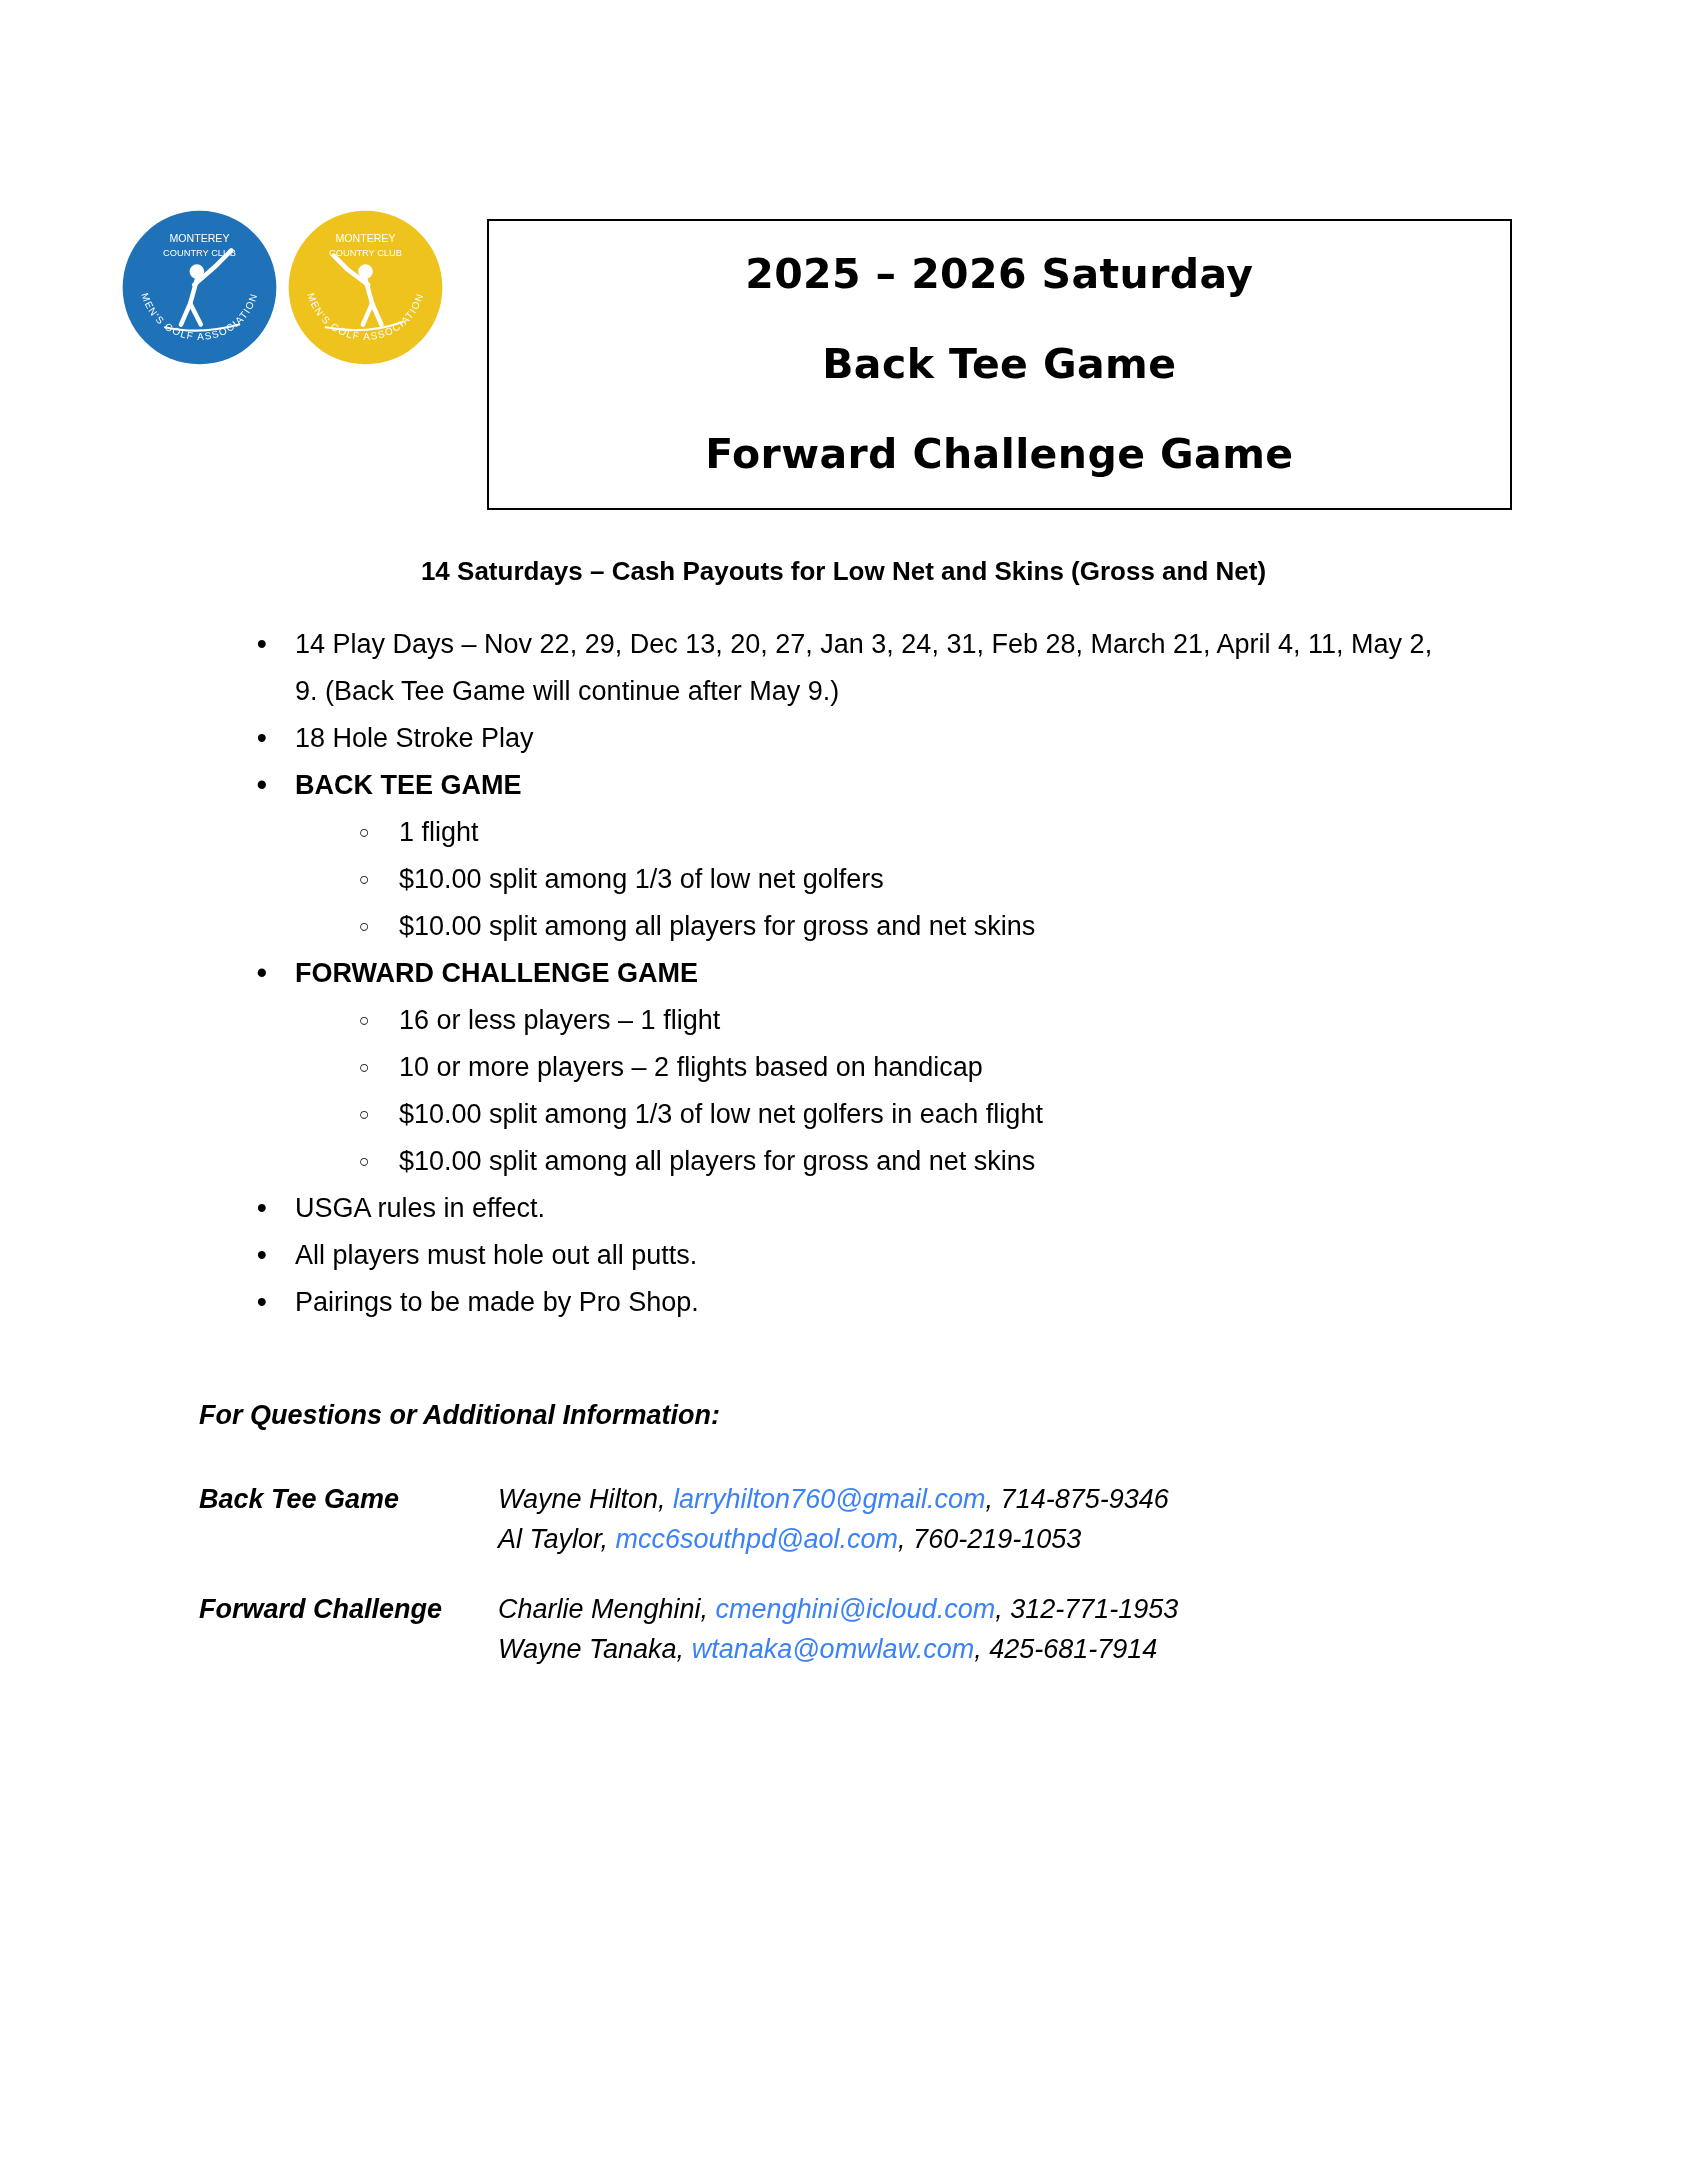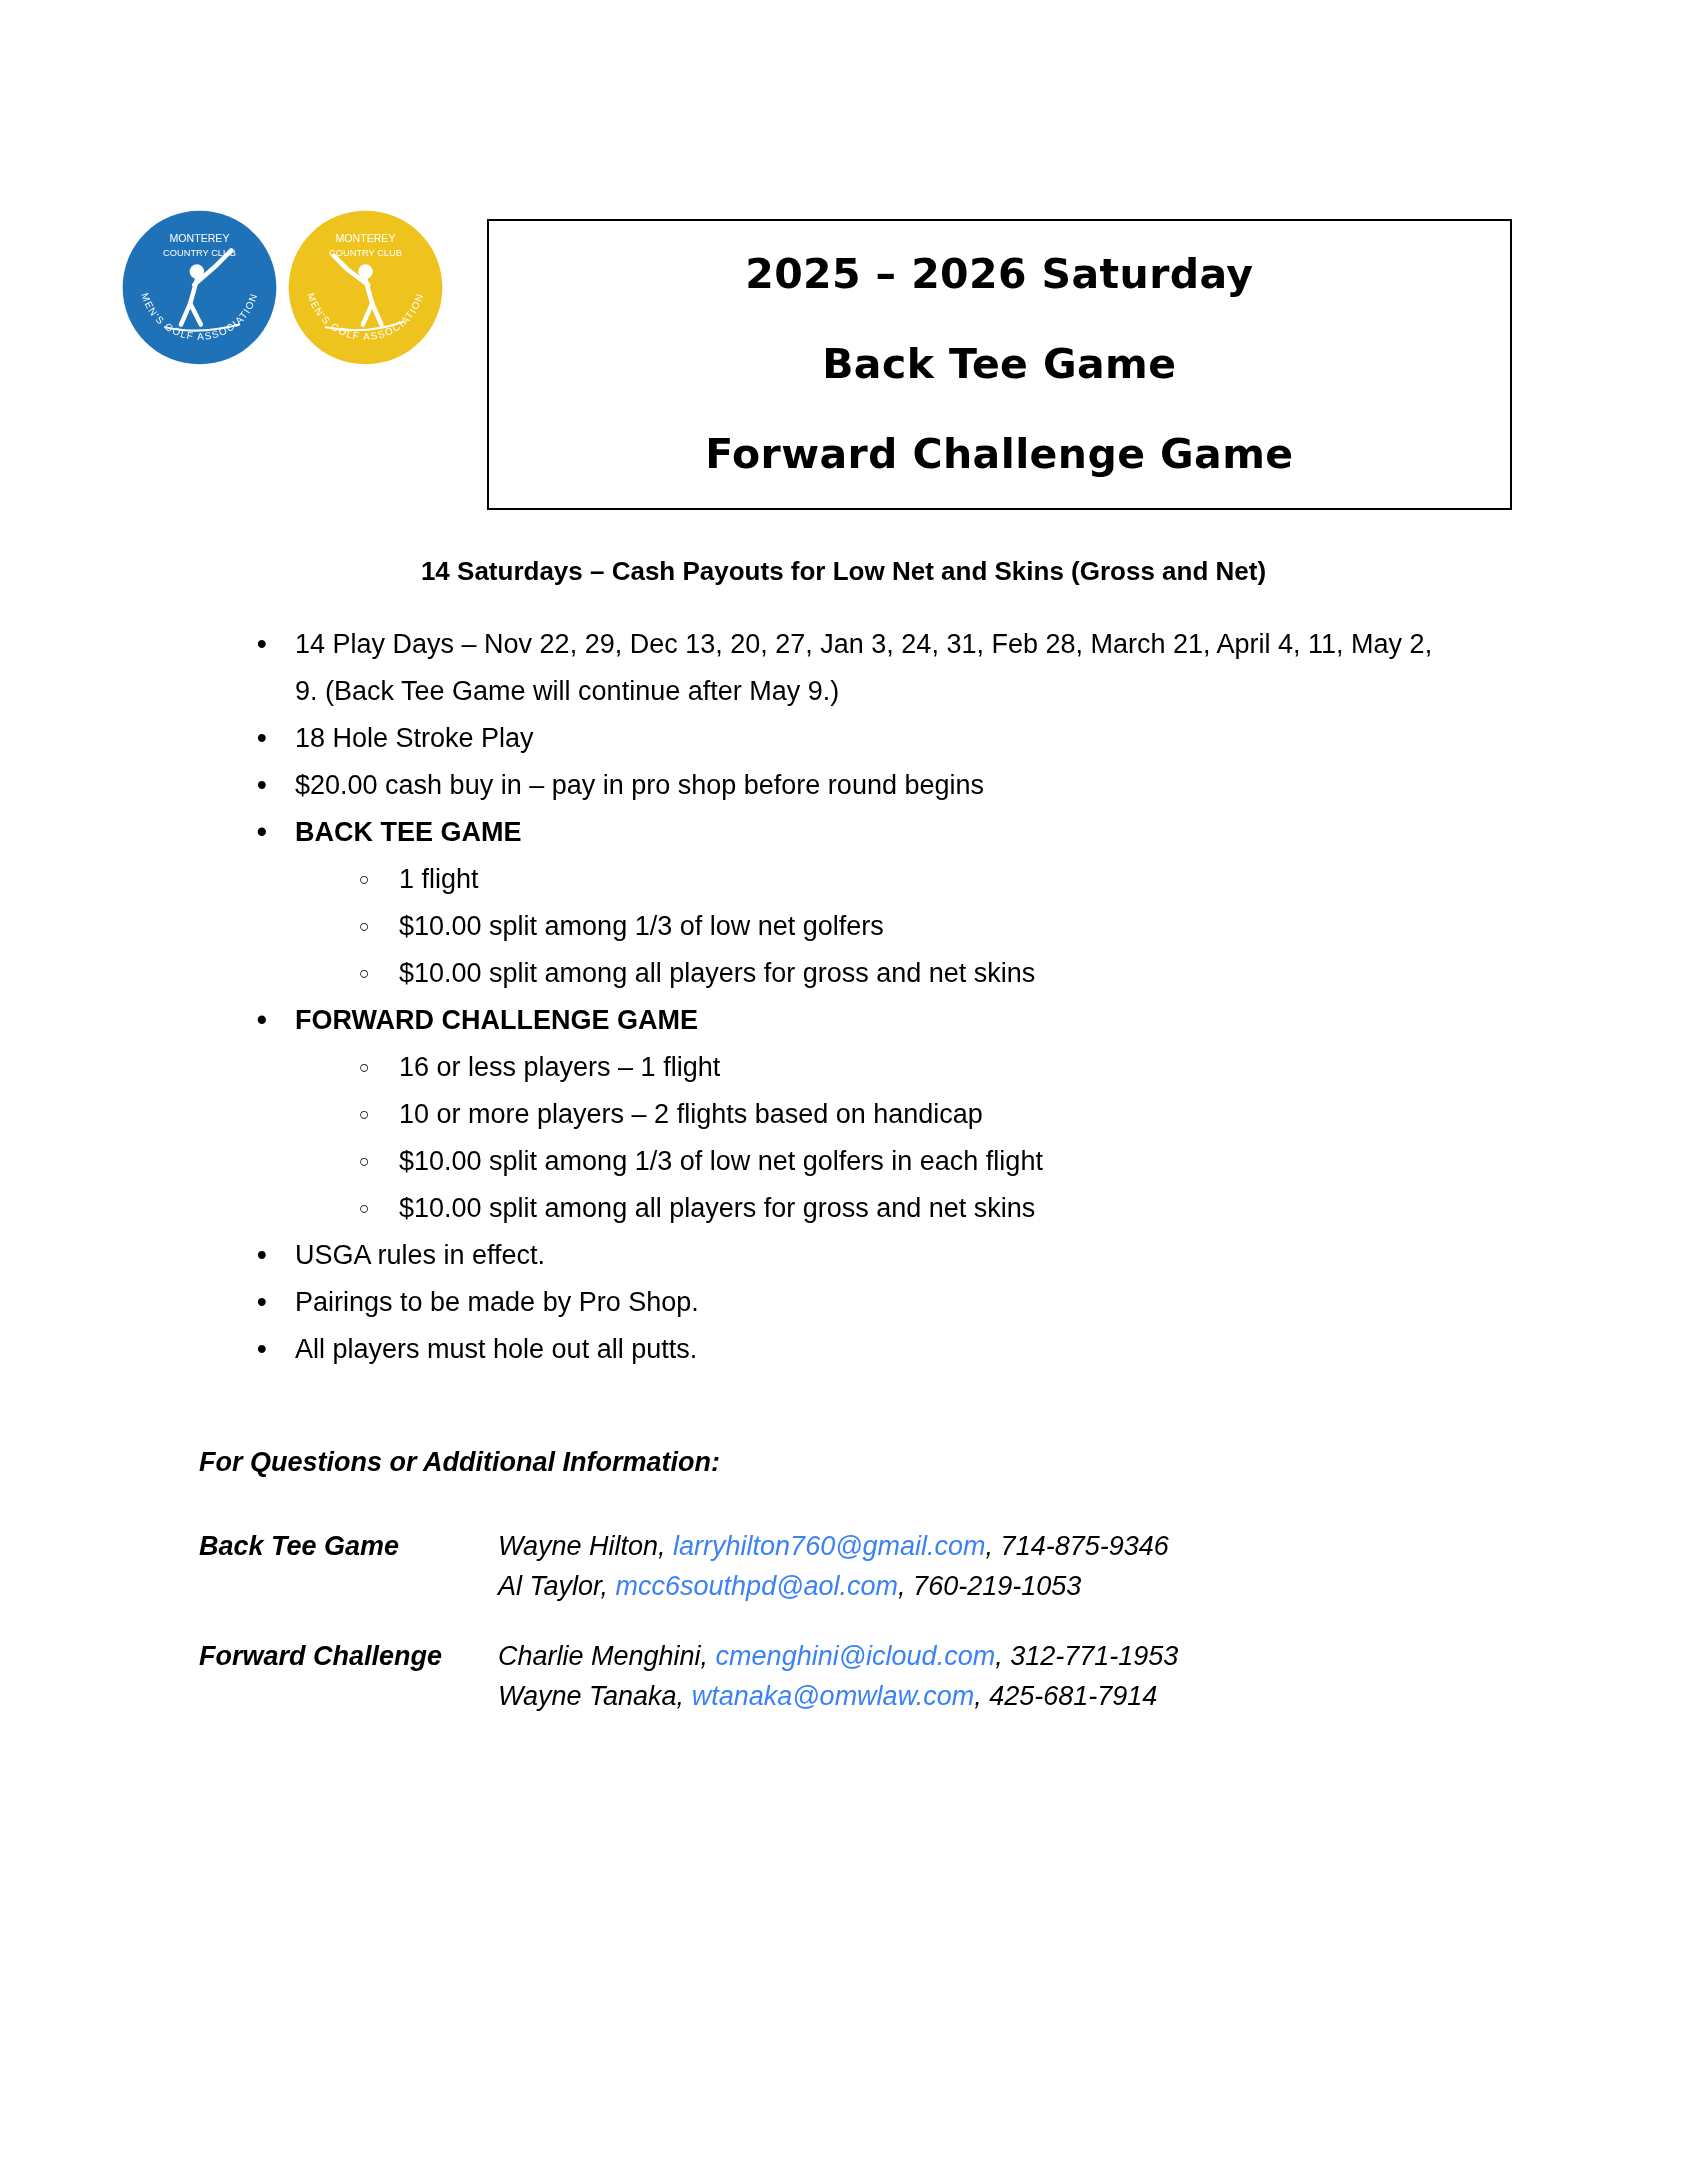--- a/index.html
+++ b/index.html
@@ -104,33 +104,32 @@
       <div class="title-line">Back Tee Game</div>
       <div class="title-line">Forward Challenge Game</div>
     </div>
   </div>
 
   <div class="subtitle">14 Saturdays – Cash Payouts for Low Net and Skins (Gross and Net)</div>
 
   <div class="bullet-list">
     <div class="li l1">14 Play Days – Nov 22, 29, Dec 13, 20, 27, Jan 3, 24, 31, Feb 28, March 21, April 4, 11, May 2, 9. (Back Tee Game will continue after May 9.)</div>
     <div class="li l1">18 Hole Stroke Play</div>
-    <div class="li l1">$20.00 cash buy in – pay in pro shop before round begins</div>
     <div class="li l1 bold">BACK TEE GAME</div>
     <div class="li l2">1 flight</div>
     <div class="li l2">$10.00 split among 1/3 of low net golfers</div>
     <div class="li l2">$10.00 split among all players for gross and net skins</div>
     <div class="li l1 bold">FORWARD CHALLENGE GAME</div>
     <div class="li l2">16 or less players – 1 flight</div>
     <div class="li l2">10 or more players – 2 flights based on handicap</div>
     <div class="li l2">$10.00 split among 1/3 of low net golfers in each flight</div>
     <div class="li l2">$10.00 split among all players for gross and net skins</div>
     <div class="li l1">USGA rules in effect.</div>
+    <div class="li l1">All players must hole out all putts.</div>
     <div class="li l1">Pairings to be made by Pro Shop.</div>
-    <div class="li l1">All players must hole out all putts.</div>
   </div>
 
 
 
   <div class="questions-heading">For Questions or Additional Information:</div>
 
   <div class="contacts">
 
     <div class="contact-group g1">
       <div class="contact-label">Back Tee Game</div>

